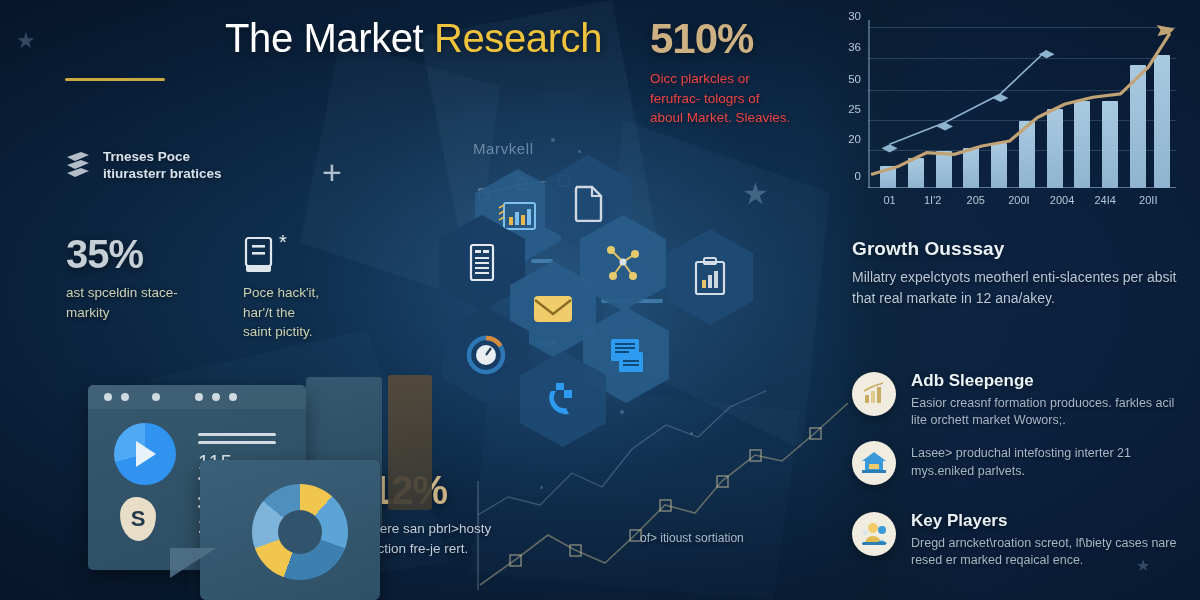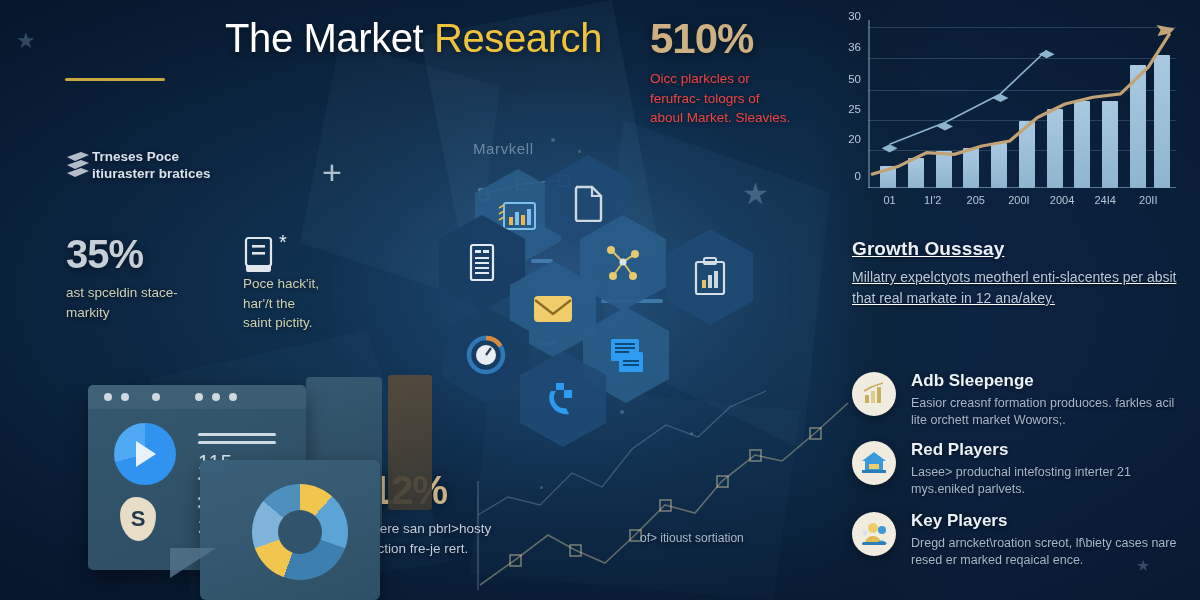--- a/index.html
+++ b/index.html
@@ -26,21 +26,21 @@
 
   
   .title-wrap{position:absolute;left:62px;top:16px;width:540px;}
   .title-l1{font-size:40px;font-weight:400;letter-spacing:-.4px;line-height:1.12;
      color:#ffffff;text-shadow:0 2px 7px rgba(0,0,0,.45);white-space:nowrap;text-align:right;}
   .title-l1 .accent{color:#f0c33c;}
   .title-l2{font-size:36px;font-weight:400;line-height:1.2;color:#e3bf52;margin-top:2px;
      text-shadow:0 2px 7px rgba(0,0,0,.45);white-space:nowrap;}
   .title-rule{width:100px;height:3px;background:#c9a93f;margin:17px 0 0 3px;border-radius:2px;}
 
-  .brand{position:absolute;left:64px;top:148px;display:flex;align-items:center;}
+  .brand{position:absolute;left:64px;top:148px;display:flex;align-items:center;gap:11px;}
   .brand-logo{width:28px;height:30px;flex:none;opacity:.82;}
   .brand-txt{font-size:13.5px;font-weight:700;line-height:1.28;color:#d8e2ec;
      text-shadow:0 1px 4px rgba(0,0,0,.5);}
 
   .plus-mark{position:absolute;left:322px;top:155px;font-size:34px;font-weight:300;
      color:rgba(214,228,240,.80);line-height:1;}
 
   
   .stat{position:absolute;}
   .stat-num{font-size:40px;font-weight:700;line-height:1;letter-spacing:-1px;
@@ -61,21 +61,21 @@
   #stat-12 .stat-cap{color:#c0cede;}
 
   #stat-55{left:640px;top:525px;width:230px;}
   #stat-55 .stat-num{color:#ccd5dd;font-size:31px;font-weight:600;}
   #stat-55 .stat-cap{color:#a9bccd;font-size:12px;margin-top:5px;}
 
   
   .note-card{position:absolute;left:243px;top:236px;width:120px;}
   .note-ico{width:34px;height:38px;position:relative;}
   .note-star{position:absolute;left:36px;top:-4px;color:#e6eef5;font-size:20px;line-height:1;}
-  .note-cap{font-size:13.5px;line-height:1.45;color:#ccd1b2;
+  .note-cap{font-size:13.5px;line-height:1.45;color:#ccd1b2;margin-top:9px;
      text-shadow:0 1px 4px rgba(0,0,0,.55);}
 
   
   .hexwrap{position:absolute;left:455px;top:155px;width:300px;height:270px;}
   .hex{position:absolute;width:86px;height:96px;
      clip-path:polygon(50% 0%,100% 25%,100% 75%,50% 100%,0% 75%,0% 25%);
      display:flex;align-items:center;justify-content:center;}
   .hex-a{background:rgba(30,74,116,.92);}
   .hex-b{background:rgba(41,92,137,.92);}
   .hex-c{background:rgba(24,62,100,.94);}
@@ -120,21 +120,21 @@
   .grid-l{position:absolute;left:0;right:0;height:1px;background:rgba(150,190,220,.22);}
   .ytick{position:absolute;right:calc(100% + 7px);transform:translateY(-50%);
      font-size:11.5px;color:#b9cbdb;white-space:nowrap;}
   .axis-v{position:absolute;left:0;top:0;bottom:0;width:1.5px;background:rgba(165,200,228,.40);}
   .axis-h{position:absolute;left:0;right:0;bottom:0;height:1.5px;background:rgba(165,200,228,.40);}
   .cbar{position:absolute;bottom:0;background:linear-gradient(180deg,#a9c9e0,#90b4cf);border-radius:1px;}
   .xtick{position:absolute;top:calc(100% + 6px);transform:translateX(-50%);
      font-size:11px;color:#b4c7d8;white-space:nowrap;}
 
   
-  .gside{position:absolute;left:852px;top:238px;width:330px;text-decoration:underline;}
+  .gside{position:absolute;left:852px;top:238px;width:330px;}
   .gs-title{font-size:19px;font-weight:700;color:#e9f0f6;letter-spacing:.1px;
      text-shadow:0 1px 4px rgba(0,0,0,.5);}
   .gs-body{font-size:14px;line-height:1.5;color:#b7c8d8;margin-top:7px;
      text-shadow:0 1px 3px rgba(0,0,0,.5);}
 
   .fitem{position:absolute;left:852px;width:330px;display:flex;gap:15px;align-items:flex-start;}
   .fico{width:44px;height:44px;flex:none;border-radius:50%;background:#f1ece0;
      display:flex;align-items:center;justify-content:center;
      box-shadow:0 3px 9px rgba(0,0,0,.30);}
   .f-h{font-size:17px;font-weight:700;color:#eaf1f7;line-height:1.1;
@@ -461,21 +461,20 @@
     <div class="fitem" style="top: 441px;">
       <div class="fico">
         <svg width="28" height="26" viewBox="0 0 28 26">
           <path d="M14 2 L26 11 H2 Z" fill="#3a9ad9"></path>
           <rect x="5" y="11" width="18" height="9" fill="#3a9ad9"></rect>
           <rect x="9" y="14" width="10" height="5" fill="#f0cc6a"></rect>
           <rect x="2" y="20" width="24" height="3" fill="#2b7fb8"></rect>
         </svg>
       </div>
       <div style="flex:1;">
-        <div class="f-h">Red Players</div>
         <div class="f-b">Lasee&gt; produchal intefosting interter 21 mys.eniked parlvets.</div>
       </div>
     </div>
     <div class="fitem" style="top: 512px;">
       <div class="fico">
         <svg width="28" height="26" viewBox="0 0 28 26">
           <circle cx="13" cy="7" r="5" fill="#f0cc6a"></circle>
           <path d="M5 23 a8 8 0 0 1 16 0 z" fill="#e0b94f"></path>
           <circle cx="22" cy="9" r="4" fill="#3a9ad9"></circle>
           <path d="M16 23 a6 6 0 0 1 11 0 z" fill="#3a9ad9"></path>

